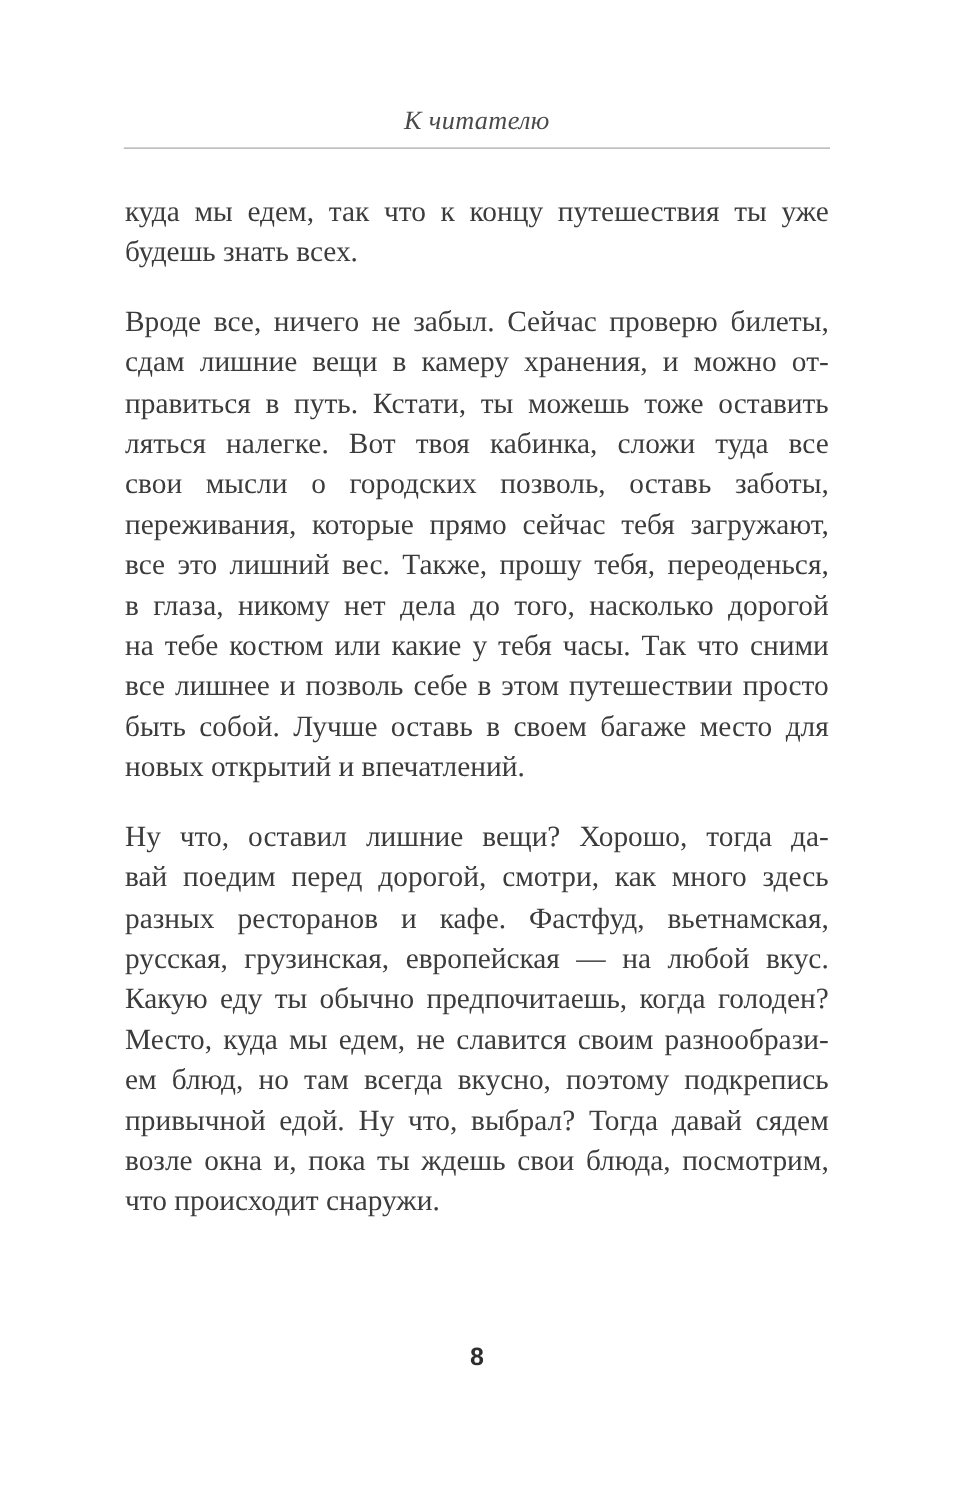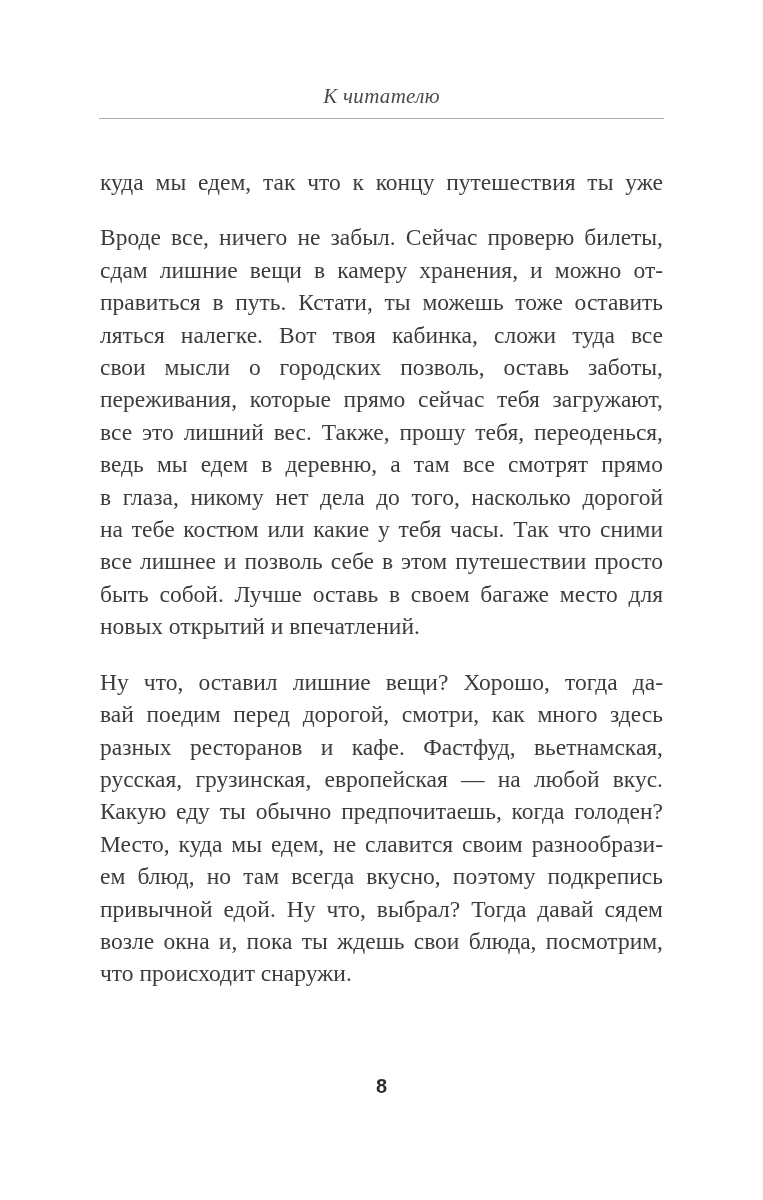--- a/index.html
+++ b/index.html
@@ -30,21 +30,21 @@
   .divider {
     position: absolute;
     top: 118px;
     left: 99px;
     width: 565px;
     height: 0;
     border-top: 1px solid #a9a9a9;
   }
   .text-block {
     position: absolute;
-    top: 166px;
+    top: 154px;
     left: 100px;
     width: 563px;
     font-size: 23.5px;
     line-height: 32.4px;
     color: #3c3c3c;
   }
   .paragraph {
     margin: 0;
   }
   .paragraph + .paragraph {
@@ -75,30 +75,30 @@
 
 <div class="page">
 
   <div class="running-head">К читателю</div>
 
   <div class="divider"></div>
 
   <div class="text-block" id="text-block">
       <div class="paragraph">
         <div class="line">куда мы едем, так что к концу путешествия ты уже</div>
+        <div class="line last">будешь знать всех.</div>
       </div>
       <div class="paragraph">
         <div class="line">Вроде все, ничего не забыл. Сейчас проверю билеты,</div>
         <div class="line">сдам лишние вещи в камеру хранения, и можно от-</div>
         <div class="line">правиться в путь. Кстати, ты можешь тоже оставить</div>
         <div class="line">ляться налегке. Вот твоя кабинка, сложи туда все</div>
         <div class="line">свои мысли о городских позволь, оставь заботы,</div>
         <div class="line">переживания, которые прямо сейчас тебя загружают,</div>
         <div class="line">все это лишний вес. Также, прошу тебя, переоденься,</div>
-        <div class="line">ведь мы едем в деревню, а там все смотрят прямо</div>
         <div class="line">в глаза, никому нет дела до того, насколько дорогой</div>
         <div class="line">на тебе костюм или какие у тебя часы. Так что сними</div>
         <div class="line">все лишнее и позволь себе в этом путешествии просто</div>
         <div class="line">быть собой. Лучше оставь в своем багаже место для</div>
         <div class="line last">новых открытий и впечатлений.</div>
       </div>
       <div class="paragraph">
         <div class="line">Ну что, оставил лишние вещи? Хорошо, тогда да-</div>
         <div class="line">вай поедим перед дорогой, смотри, как много здесь</div>
         <div class="line">разных ресторанов и кафе. Фастфуд, вьетнамская,</div>

